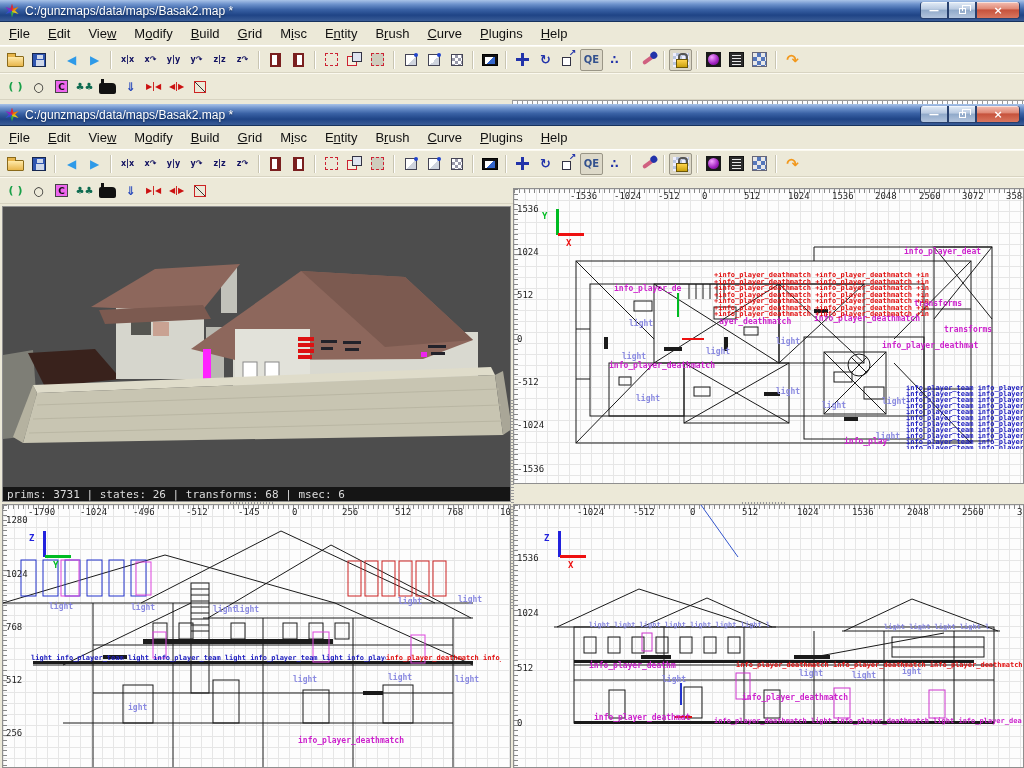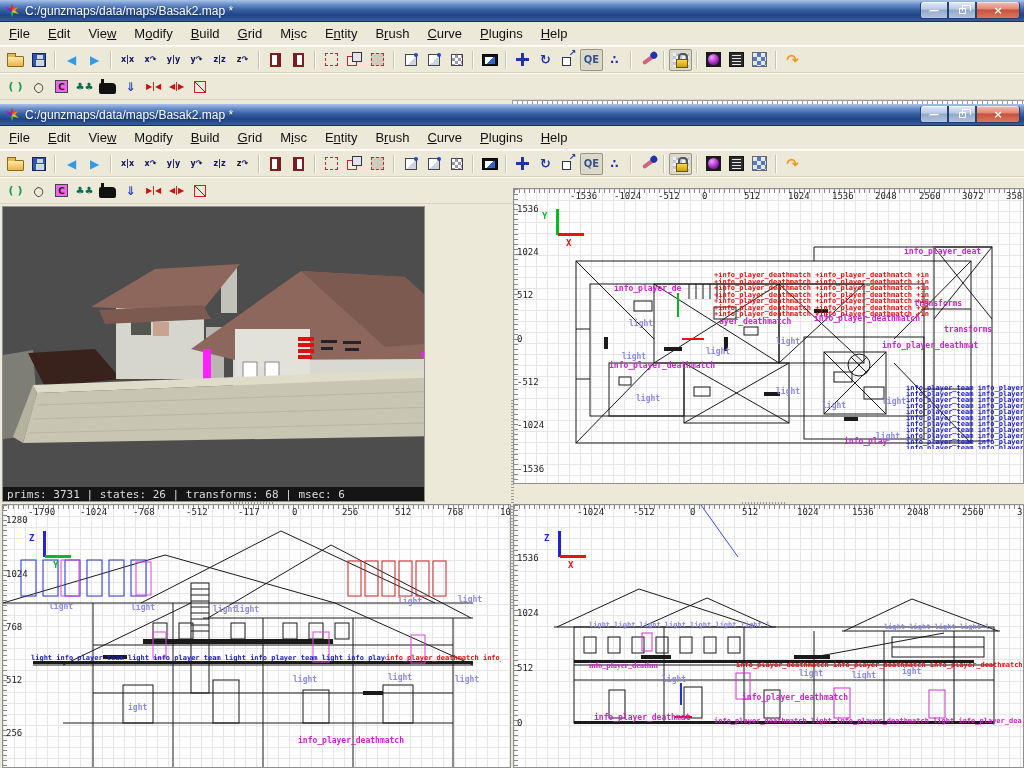--- a/index.html
+++ b/index.html
@@ -363,21 +363,21 @@
       </span>
       <span class="tbi" style="color: rgb(34, 68, 187); font-size: 12px;">⇓</span>
       <span class="tbi" style="color: rgb(204, 17, 17); font-size: 8px;">▶|◀</span>
       <span class="tbi" style="color: rgb(204, 17, 17); font-size: 8px;">◀|▶</span>
       <span class="tbi">
         <span class="ic ic-noclip"></span>
       </span>
     </div>
 </div>
 
-<div class="viewpane cam" style="left:2px;top:206px;width:423px;height:296px">
+<div class="viewpane cam" style="left:2px;top:206px;width:509px;height:296px">
   <svg class="wire" width="507" height="294" viewBox="0 0 507 294">
     <rect x="0" y="0" width="507" height="294" fill="#4d4d4d"></rect>
     <polygon points="0,148 30,143 36,228 0,232" fill="#7e7e76"></polygon>
     <polygon points="25,146 92,142 118,172 42,180" fill="#39221c"></polygon>
     <polygon points="113,100 201,100 201,172 113,172" fill="#d6d6cd"></polygon>
     <rect x="128" y="112" width="20" height="16" fill="#555550"></rect>
     <rect x="150" y="115" width="16" height="14" fill="#c9a292"></rect>
     <rect x="218" y="60" width="16" height="46" fill="#c2c2ba"></rect>
     <polygon points="88,100 152,62 237,57 198,105" fill="#8d675c"></polygon>
     <polygon points="96,103 200,98 208,112 102,117" fill="#7c5a50"></polygon>
@@ -590,23 +590,23 @@
     <g stroke="#dd44dd" fill="none">
       <rect x="58" y="55" width="18" height="36"></rect>
         <rect x="133" y="57" width="15" height="33"></rect>
       <rect x="310" y="127" width="16" height="30"></rect>
         <rect x="150" y="127" width="13" height="26"></rect>
       <rect x="408" y="130" width="14" height="28"></rect>
     </g>
   </svg>
 <span class="rl" style="left: 25px; top: 2px;">-1790</span>
     <span class="rl" style="left: 77px; top: 2px;">-1024</span>
-    <span class="rl" style="left: 130px; top: 2px;">-768</span>
+    <span class="rl" style="left: 130px; top: 2px;">-496</span>
     <span class="rl" style="left: 183px; top: 2px;">-512</span>
-    <span class="rl" style="left: 235px; top: 2px;">-117</span>
+    <span class="rl" style="left: 235px; top: 2px;">-145</span>
     <span class="rl" style="left: 289px; top: 2px;">0</span>
     <span class="rl" style="left: 339px; top: 2px;">256</span>
     <span class="rl" style="left: 392px; top: 2px;">512</span>
     <span class="rl" style="left: 444px; top: 2px;">768</span>
     <span class="rl" style="left: 497px; top: 2px;">1024</span>
     <span class="rl" style="left: 3px; top: 10px; text-align: right;">1280</span>
     <span class="rl" style="left: 3px; top: 64px;">1024</span>
     <span class="rl" style="left: 3px; top: 117px;">768</span>
     <span class="rl" style="left: 3px; top: 170px;">512</span>
     <span class="rl" style="left: 3px; top: 223px;">256</span>
@@ -683,21 +683,21 @@
     <span class="rl" style="left: 228px; top: 2px;">512</span>
     <span class="rl" style="left: 283px; top: 2px;">1024</span>
     <span class="rl" style="left: 338px; top: 2px;">1536</span>
     <span class="rl" style="left: 393px; top: 2px;">2048</span>
     <span class="rl" style="left: 448px; top: 2px;">2560</span>
     <span class="rl" style="left: 503px; top: 2px;">3072</span>
     <span class="rl" style="left: 3px; top: 48px;">1536</span>
     <span class="rl" style="left: 3px; top: 103px;">1024</span>
     <span class="rl" style="left: 3px; top: 158px;">512</span>
     <span class="rl" style="left: 3px; top: 213px;">0</span>
-    <span class="elbl c-m" style="left: 75px; top: 156px; font-family: Liberation Serif, serif;">info_player_deathm</span>
+    <span class="elbl c-m" style="left: 75px; top: 156px;">info_player_deathm</span>
     <span class="elbl c-b" style="left: 285px; top: 164px;">light</span>
     <span class="elbl c-b" style="left: 338px; top: 166px;">light</span>
     <span class="elbl c-b" style="left: 388px; top: 162px;">ight</span>
     <span class="elbl c-b" style="left: 148px; top: 170px;">light</span>
     <span class="elbl c-m" style="left: 228px; top: 188px;">info_player_deathmatch</span>
     <span class="elbl c-m" style="left: 80px; top: 208px;">info_player_deathmat</span>
     <div class="cluster c-b" style="left: 75px; top: 116px; width: 180px; height: 8px; font-size: 7px; line-height: 8px;">
       <div>light light light light light light light light light light light light light light light light light light light light light light light light </div>
     </div>
     <div class="cluster c-b" style="left: 370px; top: 118px; width: 105px; height: 8px; font-size: 7px; line-height: 8px;">

